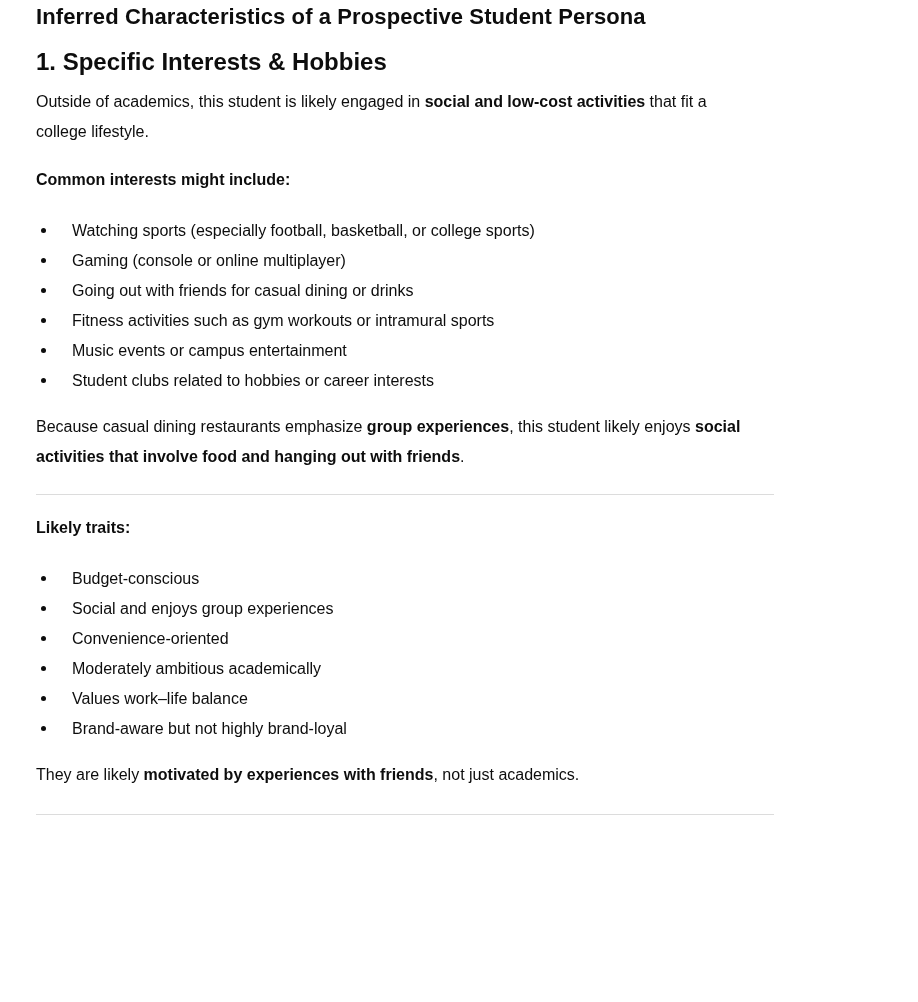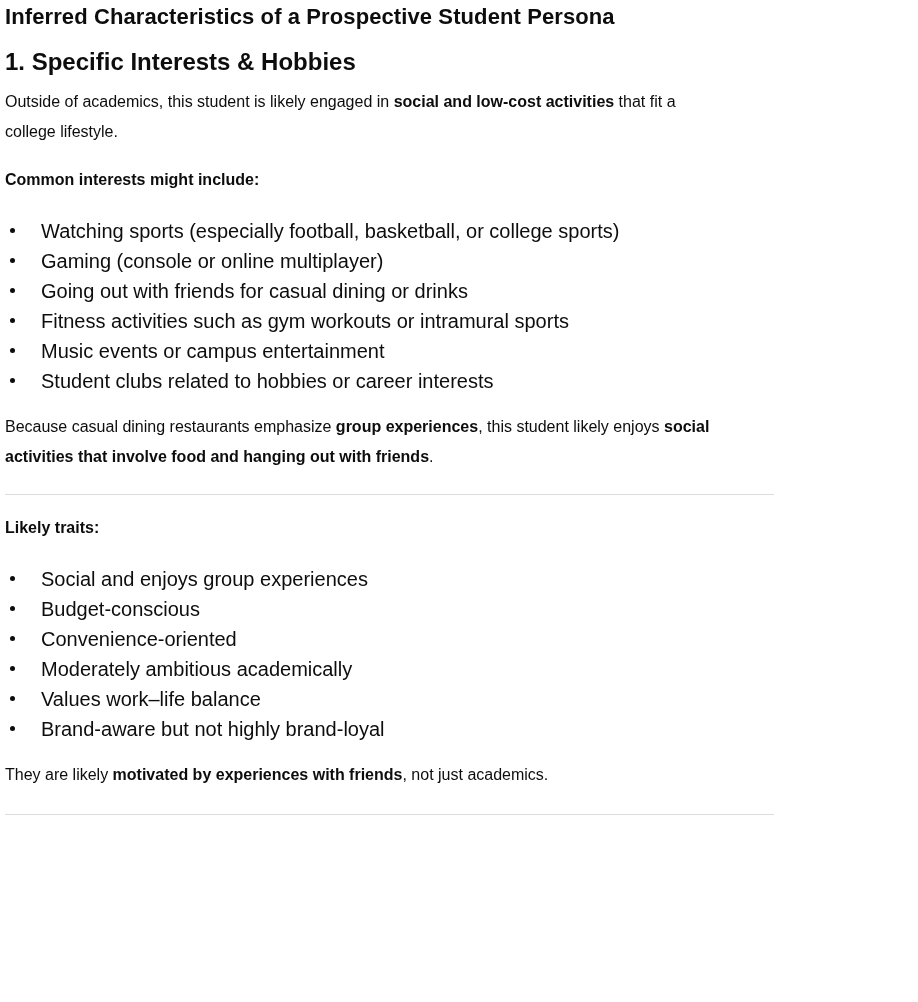--- a/index.html
+++ b/index.html
@@ -10,21 +10,21 @@
   body {
     width: 918px;
     min-height: 1002px;
     font-family: "Liberation Sans", "DejaVu Sans", sans-serif;
     color: #0d0d0d;
     -webkit-font-smoothing: antialiased;
   }
   .doc {
     box-sizing: border-box;
     width: 806px;
-    padding: 0 32px 20px 5px;
+    padding: 0 32px 20px 36px;
   }
   .doc-title {
     font-size: 22px;
     line-height: 30px;
     font-weight: 700;
     margin: 2px 0 0 0;
     letter-spacing: 0.1px;
   }
   .sec-heading-sm {
     font-size: 24px;
@@ -53,21 +53,21 @@
     font-weight: 700;
     margin: 18px 0 0 0;
   }
   ul.bullets {
     list-style: none;
     margin: 21px 0 0 0;
     padding: 0;
   }
   ul.bullets li {
     position: relative;
-    font-size: 20px;
+    font-size: 16px;
     line-height: 30px;
     padding-left: 36px;
   }
   ul.bullets li::before {
     content: "";
     position: absolute;
     left: 5px;
     top: 12px;
     width: 5px;
     height: 5px;
@@ -111,22 +111,22 @@
   </section>
 
   <hr class="divider">
 
   <section>
 
 
     <p class="label"><strong>Likely traits:</strong></p>
 
     <ul class="bullets">
+        <li><span>Budget-conscious</span></li>
         <li><span>Social and enjoys group experiences</span></li>
-        <li><span>Budget-conscious</span></li>
         <li><span>Convenience-oriented</span></li>
         <li><span>Moderately ambitious academically</span></li>
         <li><span>Values work–life balance</span></li>
         <li><span>Brand-aware but not highly brand-loyal</span></li>
       </ul>
 
     <p class="body outro"><span>They are likely </span><strong>motivated by experiences with friends</strong><span>, not just academics.</span></p>
   </section>
 
   <hr class="divider last">

